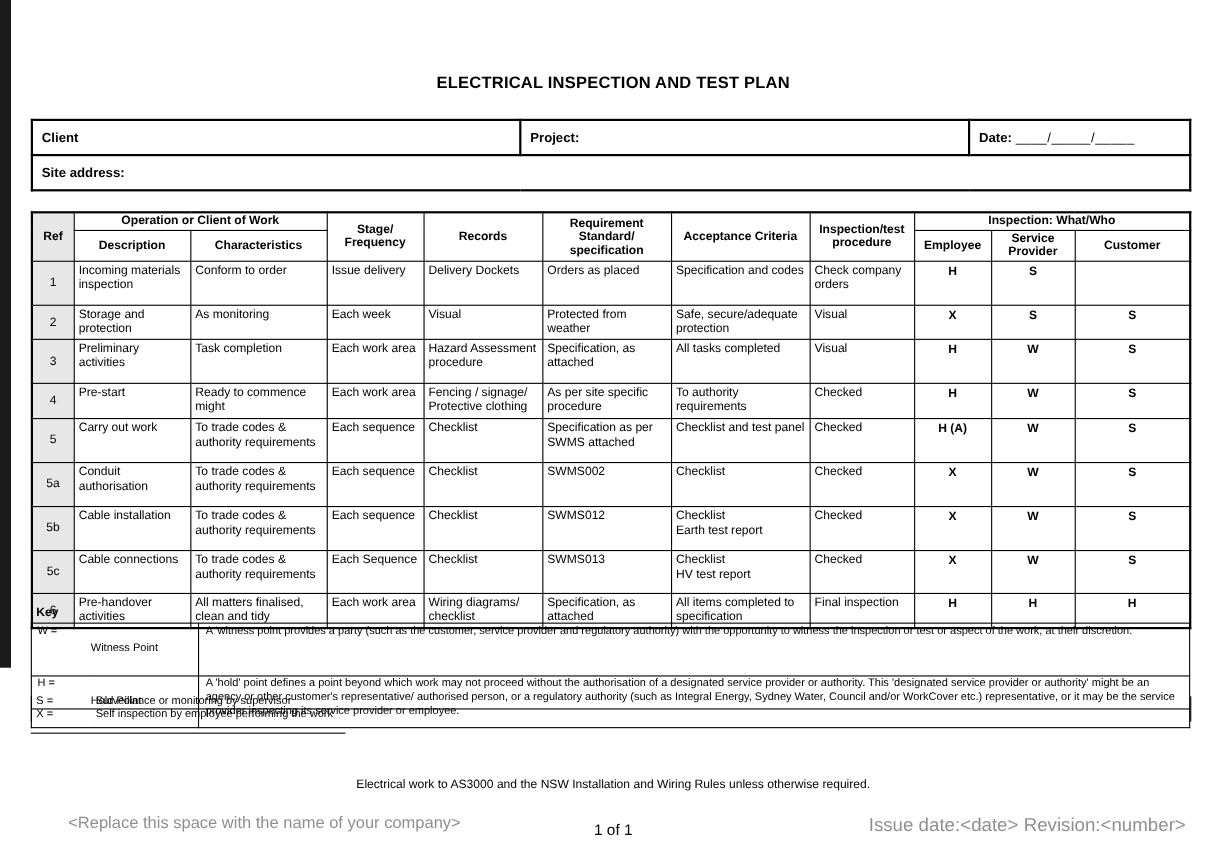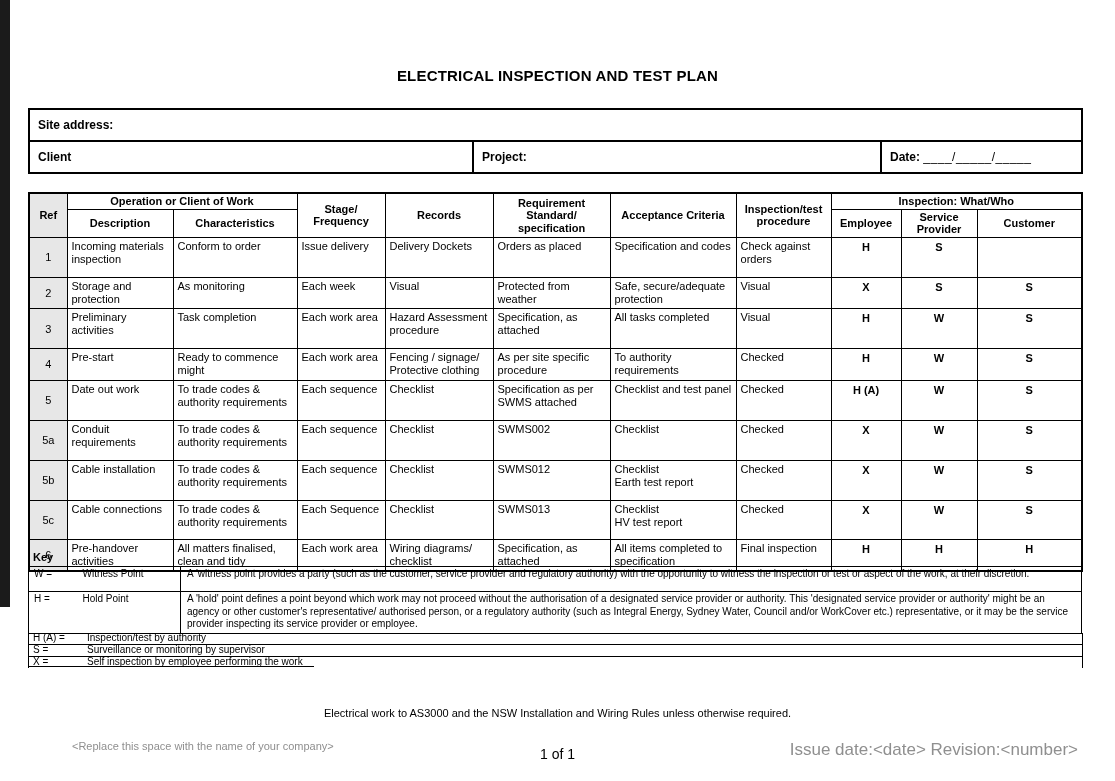--- a/index.html
+++ b/index.html
@@ -29,66 +29,66 @@
   .main-table td.ref{background:#e7e7e7;text-align:center;vertical-align:middle;}
   .pre{white-space:pre-line;}
   tr.hA{height:15px;} tr.hB{height:26px;}
   tr.r40{height:40px;} tr.r39{height:39px;} tr.r27{height:27px;} tr.r26{height:26px;}
   
   .key-label{position:absolute;left:33px;top:551px;font-size:11px;font-weight:bold;}
   .key-table{position:absolute;left:28px;top:566px;width:1053px;
     border-collapse:collapse;table-layout:fixed;font-size:10px;border:1px solid #000;}
   .key-table td{border:1px solid #000;vertical-align:top;line-height:1.25;}
   .key-table td.sym{border-right:0;padding:1px 0 1px 5px;}
-  .key-table td.term{border-left:0;border-right:1px solid #000;padding:1px 2px;}
+  .key-table td.term{border-left:0;border-right:1px solid #000;padding:17px 2px;}
   .key-table td.desc{padding:1px 6px;}
   tr.kW{height:25px;} tr.kH{height:42px;}
   .key-bottom{position:absolute;left:28px;top:633px;width:1053px;font-size:10px;
     border-left:1px solid #000;border-right:1px solid #000;}
   .key-bottom .krow{display:flex;height:11px;line-height:10.5px;border-top:1px solid #000;align-items:flex-start;}
   .key-bottom .krow:first-child{border-top:0;}
   .key-bottom .ksym{width:54px;padding-left:4px;flex:none;}
   .short-line{position:absolute;left:28px;top:666px;width:286px;height:1px;background:#000;}
   .it{}
   
   .footer-note{position:absolute;top:707px;left:0;width:100%;text-align:center;font-size:11px;}
-  .company-placeholder{position:absolute;left:72px;top:740px;font-size:11px;color:#8f8f8f;}
+  .company-placeholder{position:absolute;left:62px;top:740px;font-size:15px;color:#8f8f8f;}
   .page-number{position:absolute;top:746px;left:0;width:100%;text-align:center;
     font-size:14px;color:#000000;}
   .issue-info{position:absolute;right:37px;top:740px;font-size:17px;color:#8f8f8f;}
 </style>
 </head>
 <body>
 
 <div class="left-strip"></div>
 
 <div class="doc-title">ELECTRICAL INSPECTION AND TEST PLAN</div>
 
 <table class="info-table">
   <colgroup>
       <col style="width:444px">
       <col style="width:408px">
       <col style="width:201px">
     </colgroup>
   <tbody>
       <tr>
-    <td colspan="3">
-      <span>Site address:</span>
-    </td>
-  </tr>
-  <tr>
     <td>
       <span>Client</span>
     </td>
     <td>
       <span>Project:</span>
     </td>
     <td>
       <span>Date:</span>
       <span class="blank">____/_____/_____</span>
+    </td>
+  </tr>
+  <tr>
+    <td colspan="3">
+      <span>Site address:</span>
     </td>
   </tr>
 </tbody>
   </table>
 
 <table class="main-table">
   <colgroup>
     <col style="width:38px">
       <col style="width:106px">
       <col style="width:124px">
@@ -120,21 +120,21 @@
     <th>Customer</th>
   </tr>
   <tr class="r40">
     <td class="ref">1</td>
     <td class="data">Incoming materials inspection</td>
     <td class="data">Conform to order</td>
     <td class="data">Issue delivery</td>
     <td class="data">Delivery Dockets</td>
     <td class="data">Orders as placed</td>
     <td class="data">Specification and codes</td>
-    <td class="data">Check against orders</td>
+    <td class="data">Check company orders</td>
     <td class="mark">H</td>
     <td class="mark">S</td>
     <td class="mark"></td>
   </tr>
   <tr class="r27">
     <td class="ref">2</td>
     <td class="data">Storage and protection</td>
     <td class="data">As monitoring</td>
     <td class="data">Each week</td>
     <td class="data">Visual</td>
@@ -166,34 +166,34 @@
     <td class="data">Fencing / signage/ Protective clothing</td>
     <td class="data">As per site specific procedure</td>
     <td class="data">To authority requirements</td>
     <td class="data">Checked</td>
     <td class="mark">H</td>
     <td class="mark">W</td>
     <td class="mark">S</td>
   </tr>
   <tr class="r40">
     <td class="ref">5</td>
-    <td class="data">Date out work</td>
+    <td class="data">Carry out work</td>
     <td class="data">To trade codes &amp; authority requirements</td>
     <td class="data">Each sequence</td>
     <td class="data">Checklist</td>
     <td class="data">Specification as per SWMS attached</td>
     <td class="data">Checklist and test panel</td>
     <td class="data">Checked</td>
     <td class="mark">H (A)</td>
     <td class="mark">W</td>
     <td class="mark">S</td>
   </tr>
   <tr class="r40">
     <td class="ref">5a</td>
-    <td class="data">Conduit requirements</td>
+    <td class="data">Conduit authorisation</td>
     <td class="data">To trade codes &amp; authority requirements</td>
     <td class="data">Each sequence</td>
     <td class="data">Checklist</td>
     <td class="data">SWMS002</td>
     <td class="data">Checklist</td>
     <td class="data">Checked</td>
     <td class="mark">X</td>
     <td class="mark">W</td>
     <td class="mark">S</td>
   </tr>
@@ -258,24 +258,20 @@
   <tr class="kH">
     <td class="sym">H =</td>
     <td class="term">Hold Point</td>
     <td class="desc"><span>A 'hold' point defines a point beyond which work may not proceed without the authorisation of a designated service provider or authority. This </span><span class="it">'designated service provider or authority'</span><span> might be an agency or other customer's representative/ authorised person, or a regulatory authority (such as Integral Energy, Sydney Water, Council and/or WorkCover etc.) representative, or it may be the service provider inspecting its service provider or employee.</span></td>
   </tr>
 </tbody>
   </table>
 
 <div class="key-bottom">
   <div class="krow">
-    <span class="ksym">H (A) =</span>
-    <span>Inspection/test by authority</span>
-  </div>
-  <div class="krow">
     <span class="ksym">S =</span>
     <span>Surveillance or monitoring by supervisor</span>
   </div>
   <div class="krow">
     <span class="ksym">X =</span>
     <span>Self inspection by employee performing the work</span>
   </div>
 </div>
 <div class="short-line"></div>
 

